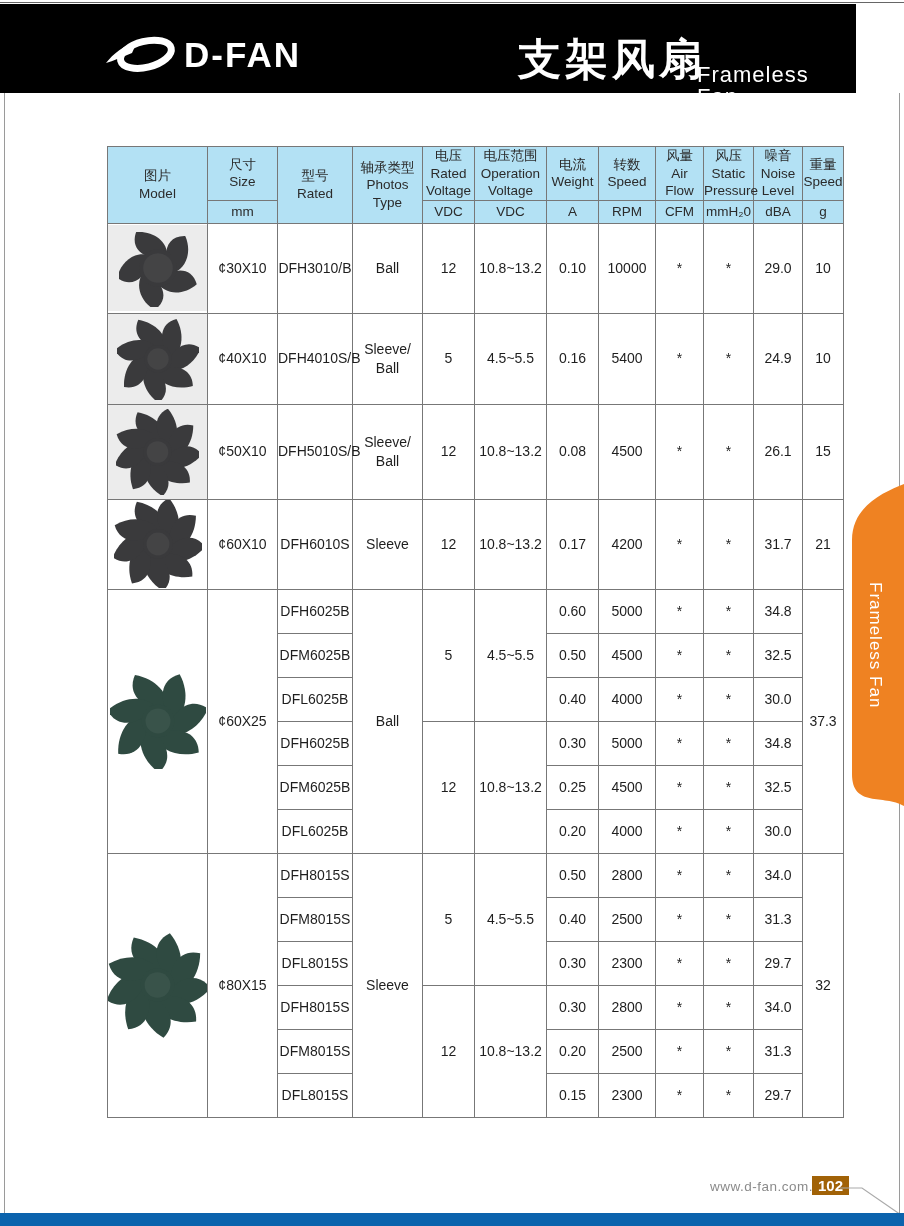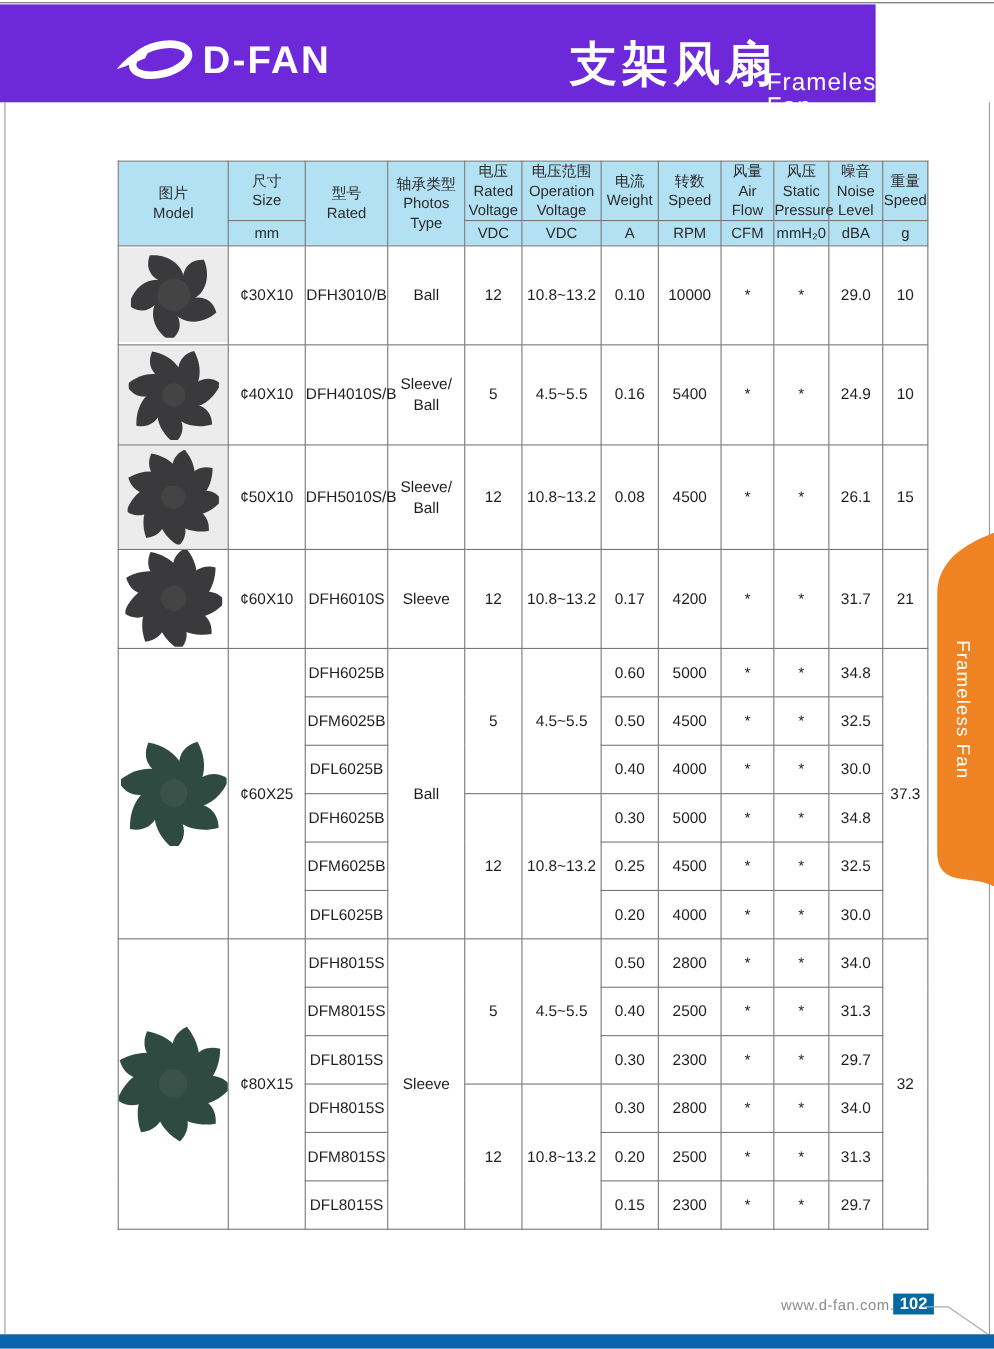--- a/index.html
+++ b/index.html
@@ -1,21 +1,21 @@
 <!DOCTYPE html>
 <html><head>
 <meta charset="utf-8">
 <style>
   html,body{margin:0;padding:0;}
   body{
     width:904px;height:1226px;position:relative;background:#fff;
     font-family:"Liberation Sans","DejaVu Sans",sans-serif;color:#222;overflow:hidden;
   }
   .top-edge{position:absolute;top:2px;left:0;right:0;height:1px;background:#666;}
-  .header-bar{position:absolute;top:4px;left:0;width:796px;height:89px;background:#6d28d9;}
+  .header-bar{position:absolute;top:4px;left:0;width:856px;height:89px;background:#000000;}
   .logo{position:absolute;left:104px;top:26px;display:flex;align-items:center;}
   .logo-text{color:#fff;font-size:35px;font-weight:bold;letter-spacing:2px;margin-left:2px;}
   .title-cn{position:absolute;left:518px;top:34px;color:#fff;font-size:43px;font-weight:bold;letter-spacing:4px;line-height:1;}
   .title-en{position:absolute;left:697px;top:60px;color:#fff;font-size:22px;letter-spacing:1px;line-height:1;}
   .page-border{position:absolute;width:1px;background:#9a9a9a;top:93px;height:1120px;}
   .page-border.left{left:4px;}
   .page-border.right{left:899px;}
   .bottom-bar{position:absolute;top:1213px;left:0;width:904px;height:13px;background:#0b63ad;}
 
   table.spec{position:absolute;left:107px;top:146px;width:736px;border-collapse:collapse;table-layout:fixed;}
@@ -32,21 +32,21 @@
   .fan{display:flex;align-items:center;justify-content:center;margin:auto;}
   .fan.bg{background:#ececec;}
 
   .side-tab{position:absolute;left:846px;top:476px;width:58px;height:338px;}
   .side-tab-text{
     position:absolute;left:846px;top:476px;width:58px;height:338px;
     display:flex;align-items:center;justify-content:center;
     writing-mode:vertical-rl;color:#fff;font-size:17px;letter-spacing:1px;
   }
   .footer-url{position:absolute;left:710px;top:1179px;font-size:13.5px;color:#8b8b8b;letter-spacing:0.5px;}
-  .page-num{position:absolute;left:812px;top:1176px;background:#0369a1;color:#fff;font-size:15px;font-weight:bold;padding:1px 6px;}
+  .page-num{position:absolute;left:812px;top:1176px;background:#a16207;color:#fff;font-size:15px;font-weight:bold;padding:1px 6px;}
   .corner-line{position:absolute;left:840px;top:1182px;}
 </style>
 </head>
 <body>
 
 <div class="top-edge"></div>
 
 <div class="header-bar">
   <div class="logo">
     <svg width="78" height="50" viewBox="0 0 78 50">

